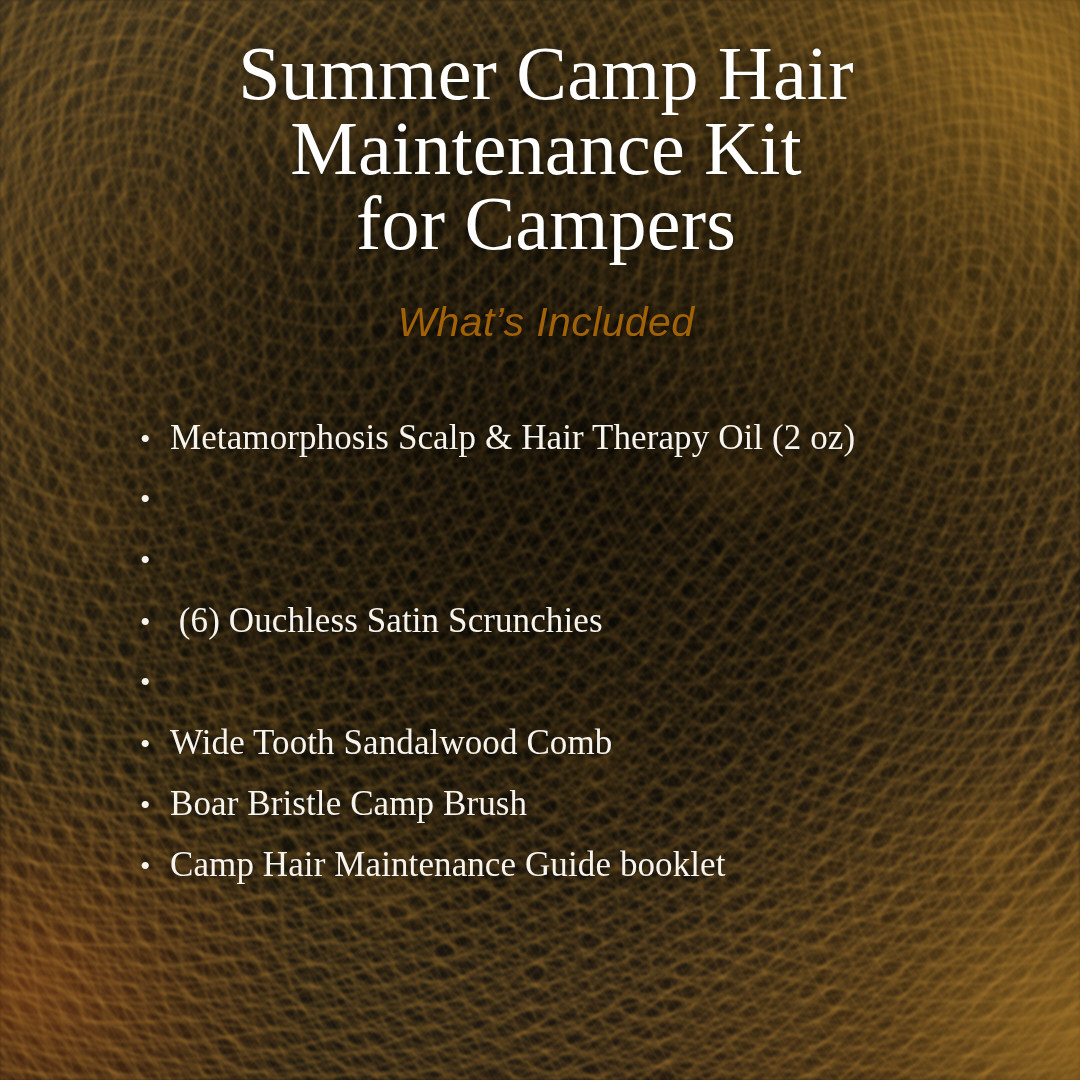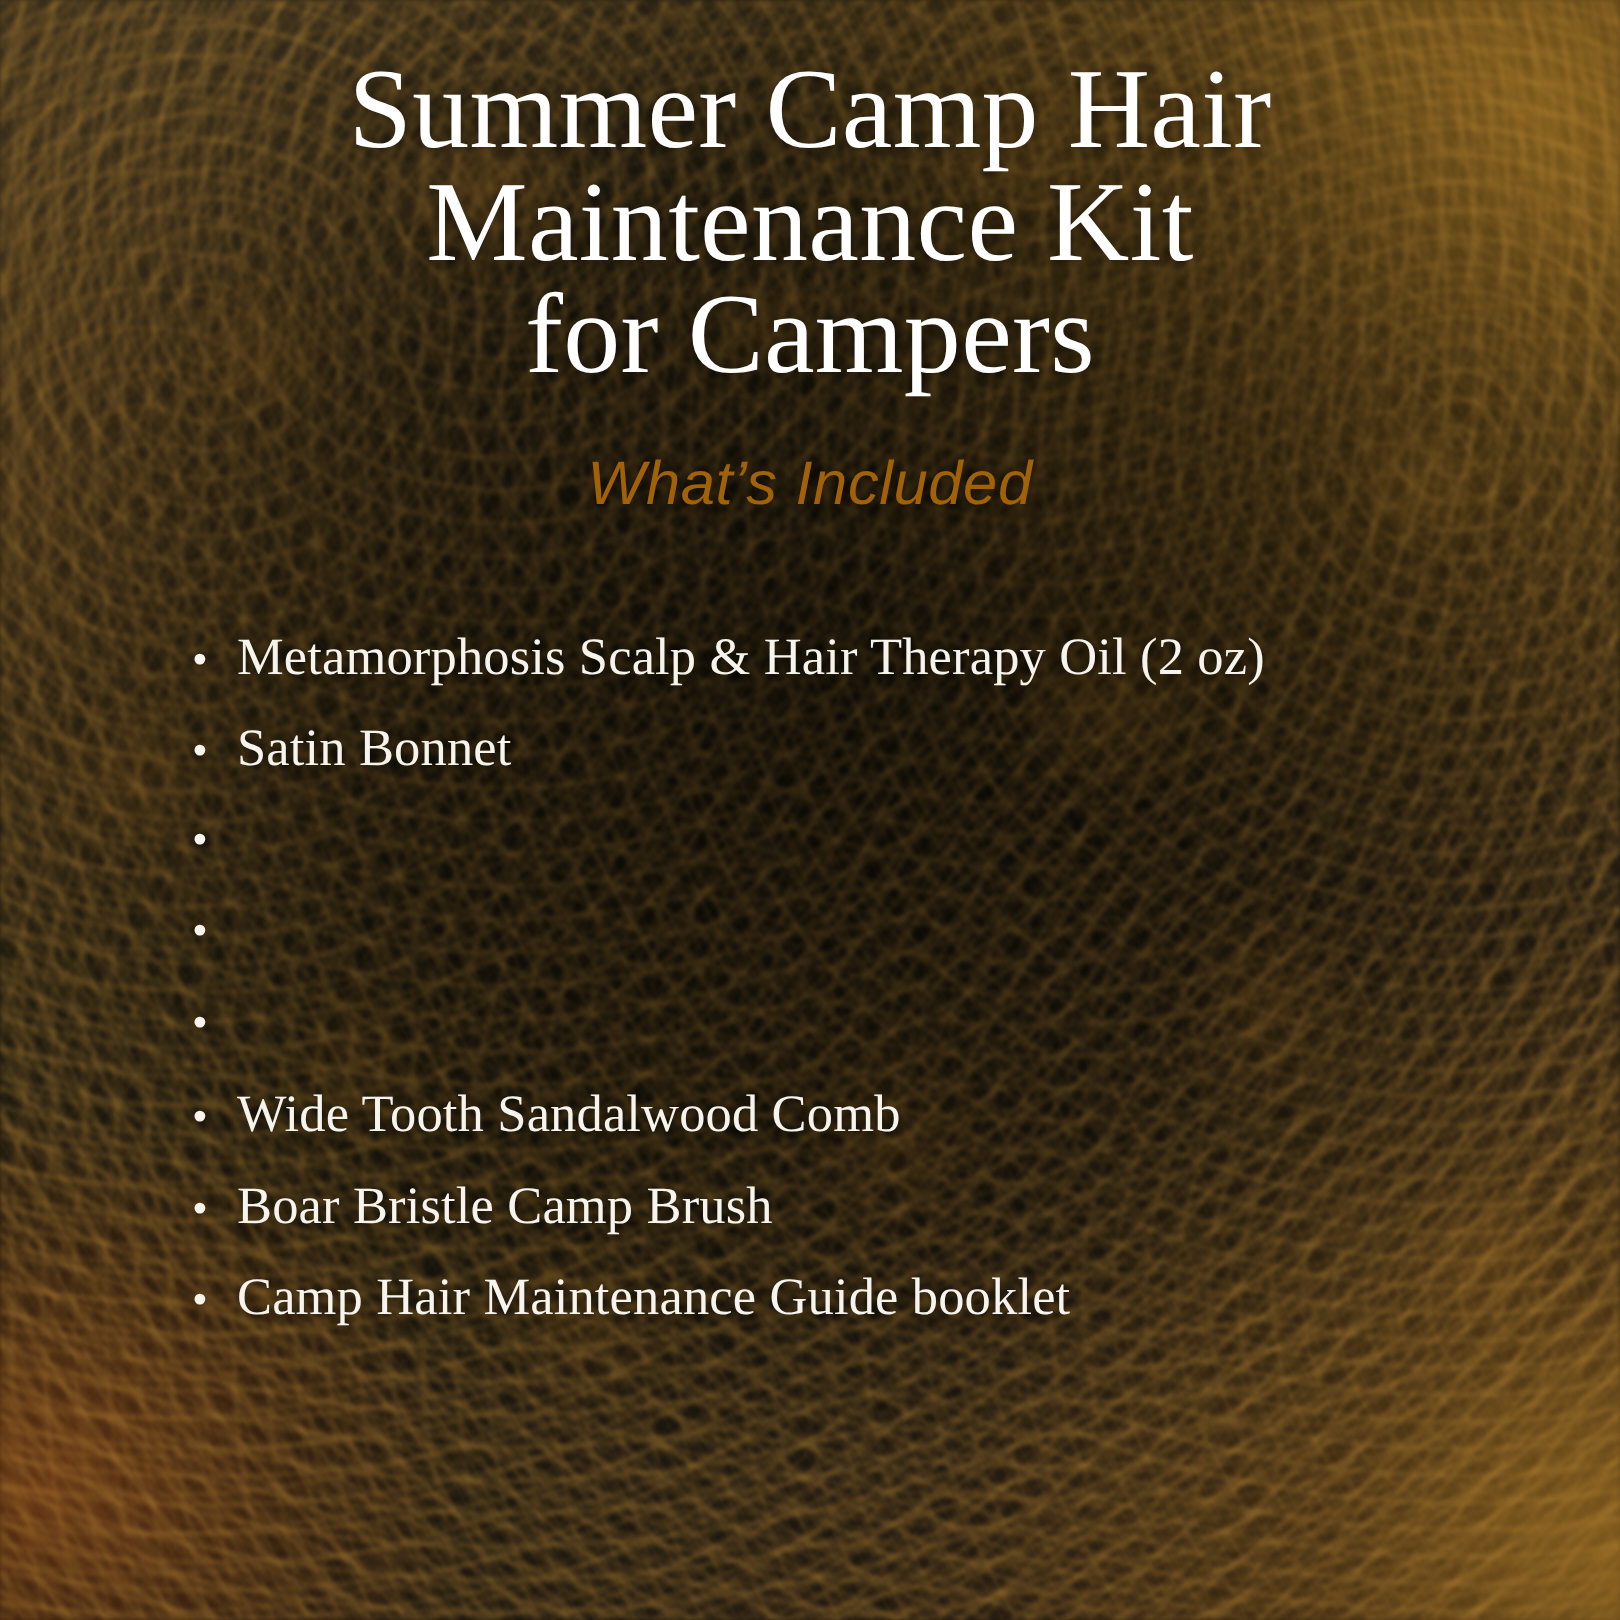--- a/index.html
+++ b/index.html
@@ -89,20 +89,21 @@
     background:
       radial-gradient(ellipse 72% 64% at 50% 40%, rgba(0,0,0,0.48) 0%, rgba(0,0,0,0.30) 45%, rgba(0,0,0,0.00) 80%),
       radial-gradient(ellipse 118% 112% at 50% 50%, rgba(0,0,0,0) 52%, rgba(0,0,0,0.34) 100%);
   }
 
   
   #content {
     position: absolute;
     inset: 0;
     z-index: 5;
+    margin-left: 12px;
   }
 
   .title-block {
     position: absolute;
     top: 36px;
     left: 0;
     right: 0;
     text-align: center;
   }
   .title-line {
@@ -187,29 +188,29 @@
 
     <div class="list-block">
 
       <div class="list-item">
         <span class="list-bullet">•</span>
         <span class="list-text">Metamorphosis Scalp &amp; Hair Therapy Oil (2 oz)</span>
       </div>
 
       <div class="list-item">
         <span class="list-bullet">•</span>
-        <span class="list-text">Satin Bonnet</span>
-      </div>
-
-      <div class="list-item">
-        <span class="list-bullet">•</span>
-      </div>
-
-      <div class="list-item">
-        <span class="list-bullet">•</span>
+      </div>
+
+      <div class="list-item">
+        <span class="list-bullet">•</span>
+      </div>
+
+      <div class="list-item">
+        <span class="list-bullet">•</span>
+        <span class="list-text"> (6) Ouchless Satin Scrunchies</span>
       </div>
 
       <div class="list-item">
         <span class="list-bullet">•</span>
       </div>
 
       <div class="list-item">
         <span class="list-bullet">•</span>
         <span class="list-text">Wide Tooth Sandalwood Comb</span>
       </div>

